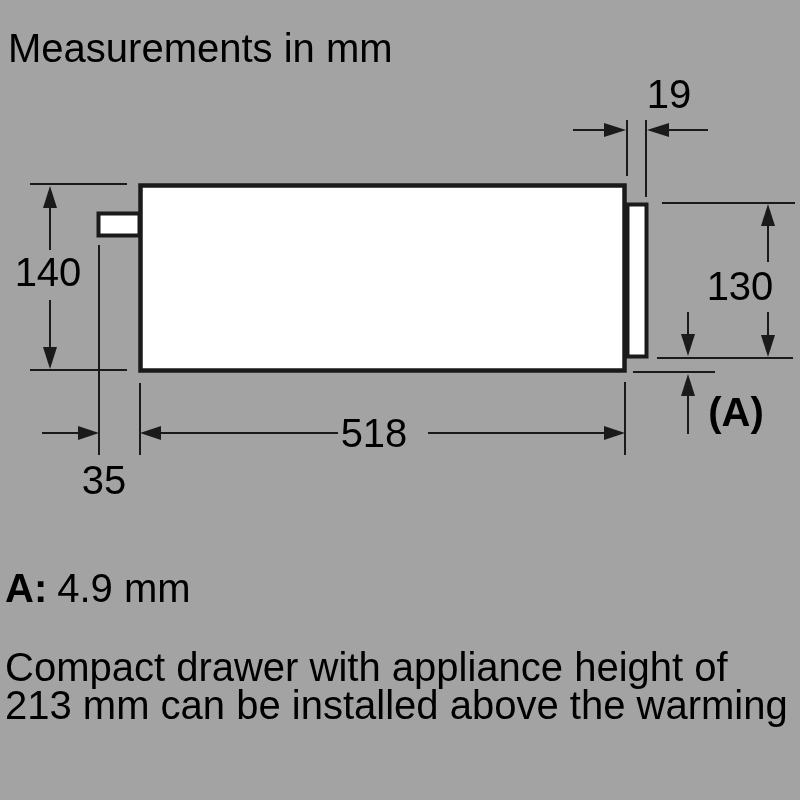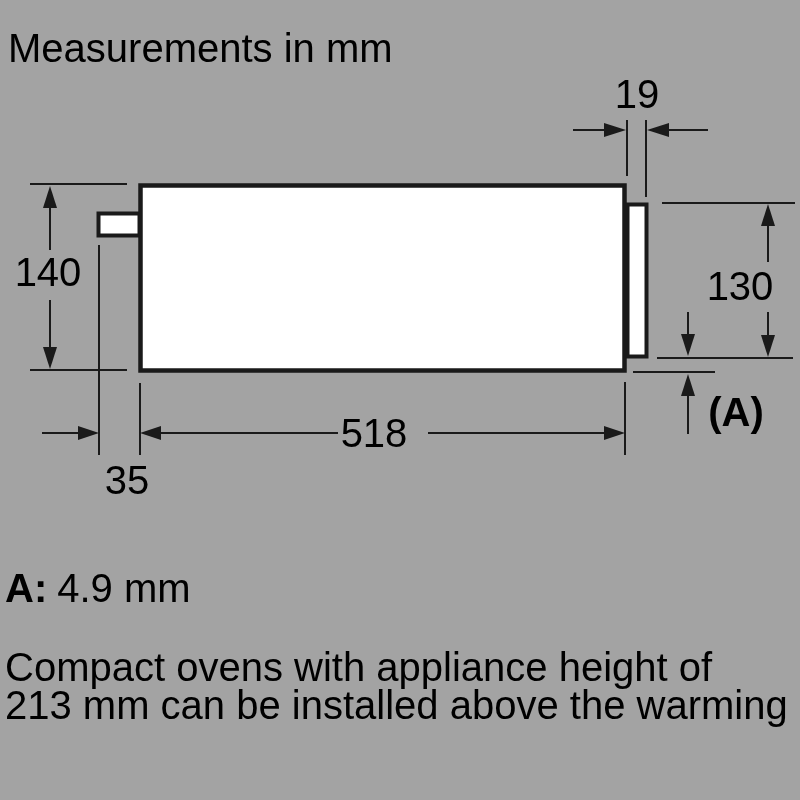--- a/index.html
+++ b/index.html
@@ -25,26 +25,26 @@
   }
   .txt {
     position: absolute;
     font-size: 40px;
     line-height: 1;
     white-space: nowrap;
     color: #000000;
   }
   .ctr { transform: translateX(-50%); }
   #title { left: 8px; top: 28px; }
-  #lbl-19  { left: 637px; top: 74px; }
+  #lbl-19  { left: 669px; top: 74px; }
   #lbl-140 { left: 48px;  top: 252px; }
   #lbl-130 { left: 740px; top: 266px; }
   #lbl-A   { left: 736px; top: 392px; font-weight: bold; }
   #lbl-518 { left: 374px; top: 413px; }
-  #lbl-35  { left: 127px; top: 460px; }
+  #lbl-35  { left: 104px; top: 460px; }
   #legend { left: 5px; top: 568px; }
   #legend .term { font-weight: bold; margin-right: 10px; }
   #note { left: 5px; top: 648px; }
   #note .note-line {
     font-size: 40px;
     line-height: 38px;
     white-space: nowrap;
   }
 </style>
 </head>
@@ -111,17 +111,17 @@
   <div id="lbl-130" class="txt ctr">130</div>
   <div id="lbl-A" class="txt ctr">(A)</div>
   <div id="lbl-518" class="txt ctr">518</div>
   <div id="lbl-35" class="txt ctr">35</div>
 
   <div id="legend" class="txt">
     <span class="term">A:</span><span>4.9 mm</span>
   </div>
 
   <div id="note" class="txt">
-    <div class="note-line">Compact ovens with appliance height of</div>
+    <div class="note-line">Compact drawer with appliance height of</div>
     <div class="note-line">213 mm can be installed above the warming</div>
   </div>
 
 </div>
 
 </body></html>

